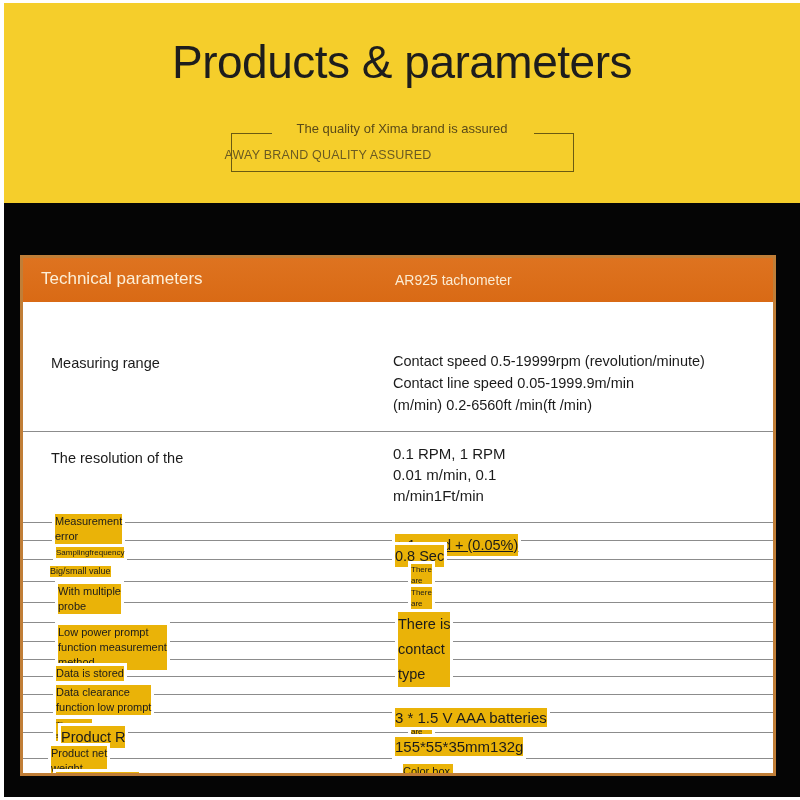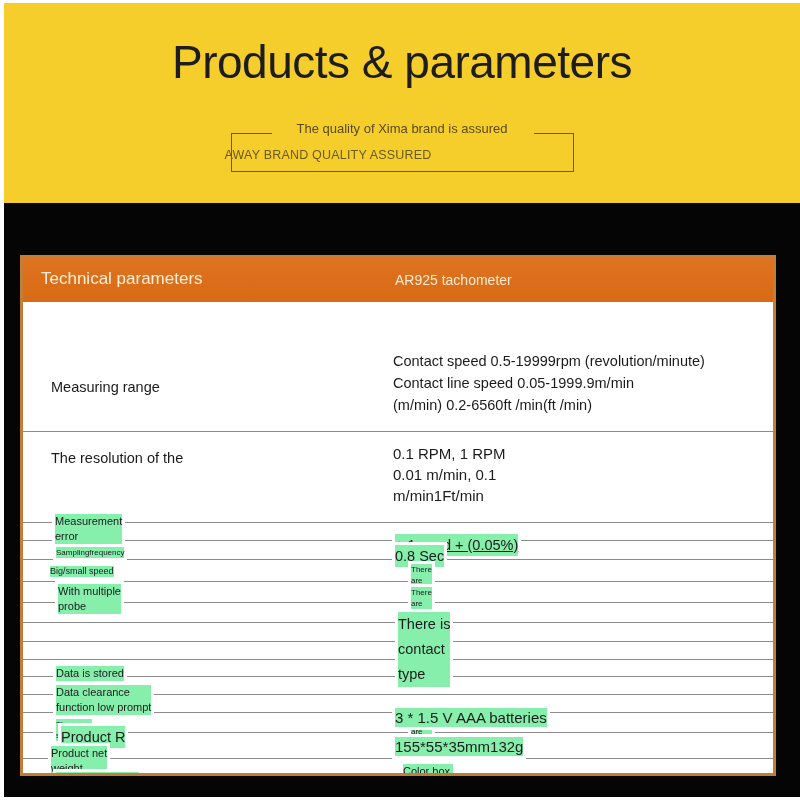--- a/index.html
+++ b/index.html
@@ -154,21 +154,21 @@
   .col-l { left: 28px; }
   .col-r { left: 370px; }
 
   .sz-lg  { font-size: 14.5px; line-height: 22px; }
   .sz-md  { font-size: 15px;   line-height: 19px; }
   .sz-sm  { font-size: 11px;   line-height: 15px; }
   .sz-xs  { font-size: 8px;    line-height: 11px; }
 
   
   .halo {
-    background: #86efac;
+    background: #eab308;
     box-shadow: 0 0 0 3px #ffffff;
   }
 </style>
 </head>
 <body>
 
 <div id="page">
 
   <div class="hero">
     <div class="hero-title">Products &amp; parameters</div>
@@ -199,46 +199,49 @@
       <div class="rule" style="top:300px;"></div>
       <div class="rule" style="top:320px;"></div>
       <div class="rule" style="top:339px;"></div>
       <div class="rule" style="top:357px;"></div>
       <div class="rule" style="top:374px;"></div>
       <div class="rule" style="top:392px;"></div>
       <div class="rule" style="top:410px;"></div>
       <div class="rule" style="top:430px;"></div>
       <div class="rule" style="top:456px;"></div>
 
-      <div class="cell col-l sz-lg" style="top:50px;margin-top:24px;">Measuring range</div>
+      <div class="cell col-l sz-lg" style="top:50px;">Measuring range</div>
       <div class="cell col-r sz-lg" style="top:48px;">Contact speed 0.5-19999rpm (revolution/minute)
 Contact line speed 0.05-1999.9m/min
 (m/min) 0.2-6560ft /min(ft /min)</div>
 
       <div class="cell col-l sz-lg" style="top:145px;">The resolution of the</div>
       <div class="cell col-r sz-md" style="top:141px; line-height:21px;">0.1 RPM, 1 RPM
 0.01 m/min, 0.1
 m/min1Ft/min</div>
 
       <div class="cell col-l sz-sm halo" style="top:212px; left:32px;">Measurement
 error</div>
       <div class="cell col-r sz-lg halo" style="top:232px; left:372px;text-decoration:underline;">+ 1 word + (0.05%)</div>
 
       <div class="cell col-l sz-xs halo" style="top:245px; left:33px;">Samplingfrequency</div>
       <div class="cell col-r sz-lg halo" style="top:243px; left:372px;">0.8 Sec</div>
 
-      <div class="cell col-l sz-xs halo" style="top:264px; left:27px; font-size:9px;">Big/small speed</div>
+      <div class="cell col-l sz-xs halo" style="top:264px; left:27px; font-size:9px;">Big/small value</div>
       <div class="cell col-r sz-xs halo" style="top:262px; left:388px;">There
 are</div>
 
       <div class="cell col-l sz-sm halo" style="top:282px; left:35px;">With multiple
 probe</div>
       <div class="cell col-r sz-xs halo" style="top:285px; left:388px;">There
 are</div>
 
+      <div class="cell col-l sz-sm halo" style="top:323px; left:35px;">Low power prompt
+function measurement
+method</div>
       <div class="cell col-r sz-lg halo" style="top:310px; left:375px; line-height:25px;">There is
 contact
 type</div>
 
       <div class="cell col-l sz-sm halo" style="top:364px; left:33px;">Data is stored</div>
 
       <div class="cell col-l sz-sm halo" style="top:383px; left:33px;">Data clearance
 function low prompt</div>
 
       <div class="cell col-l sz-xs halo" style="top:417px; left:33px;">Thepower

